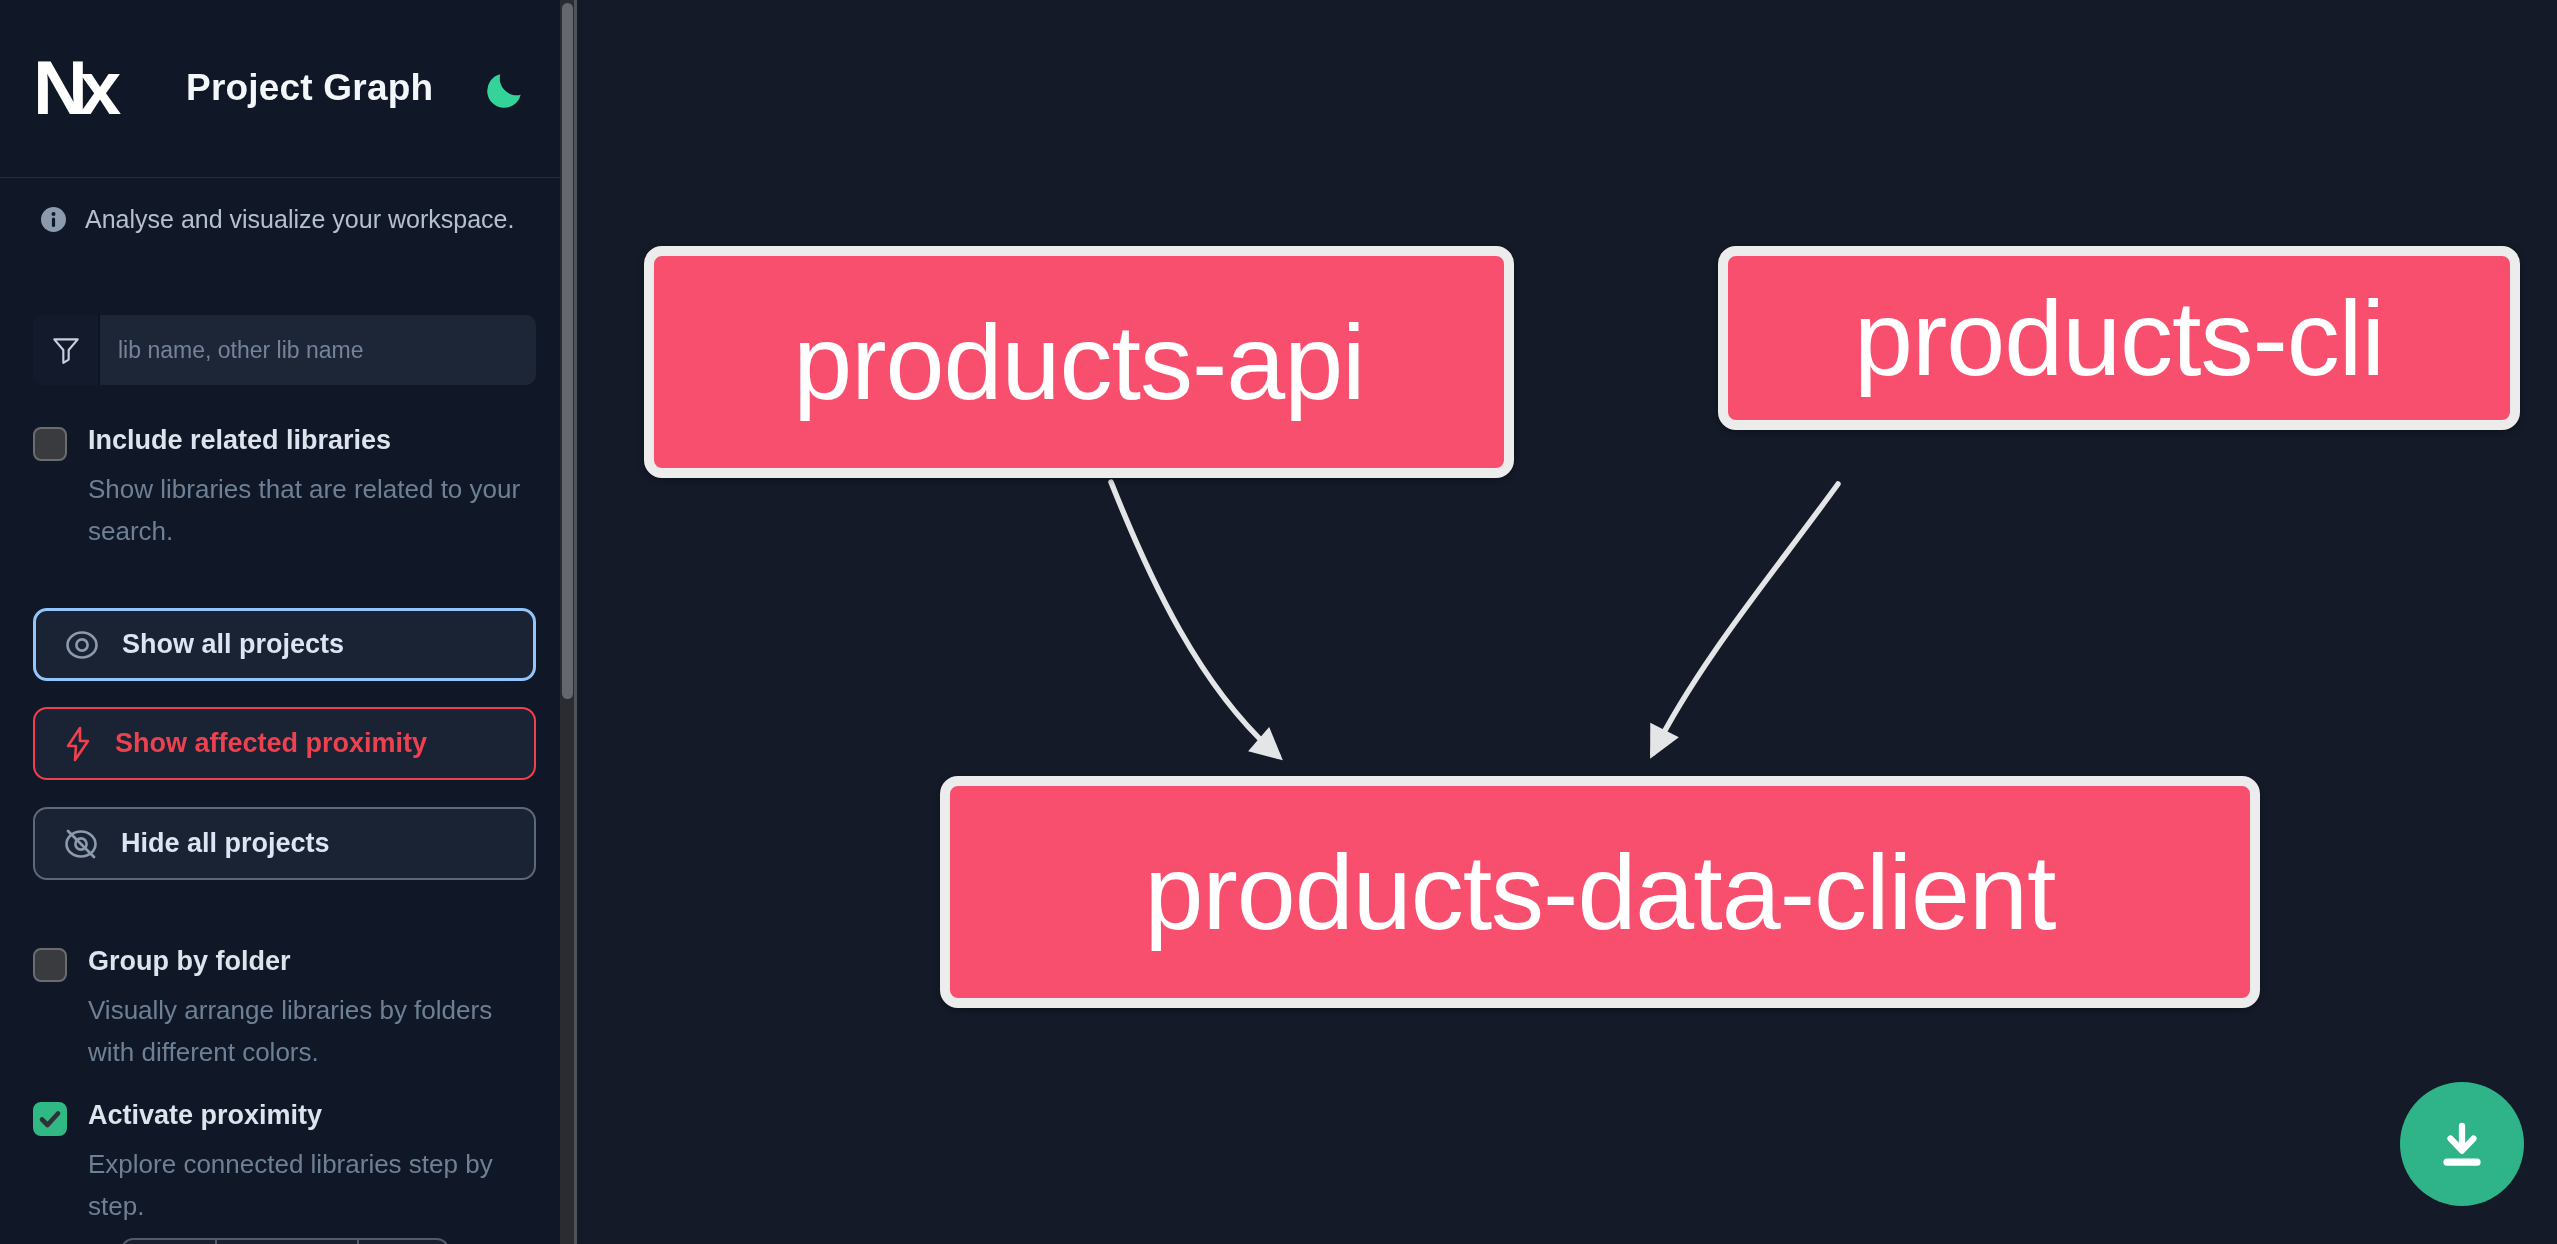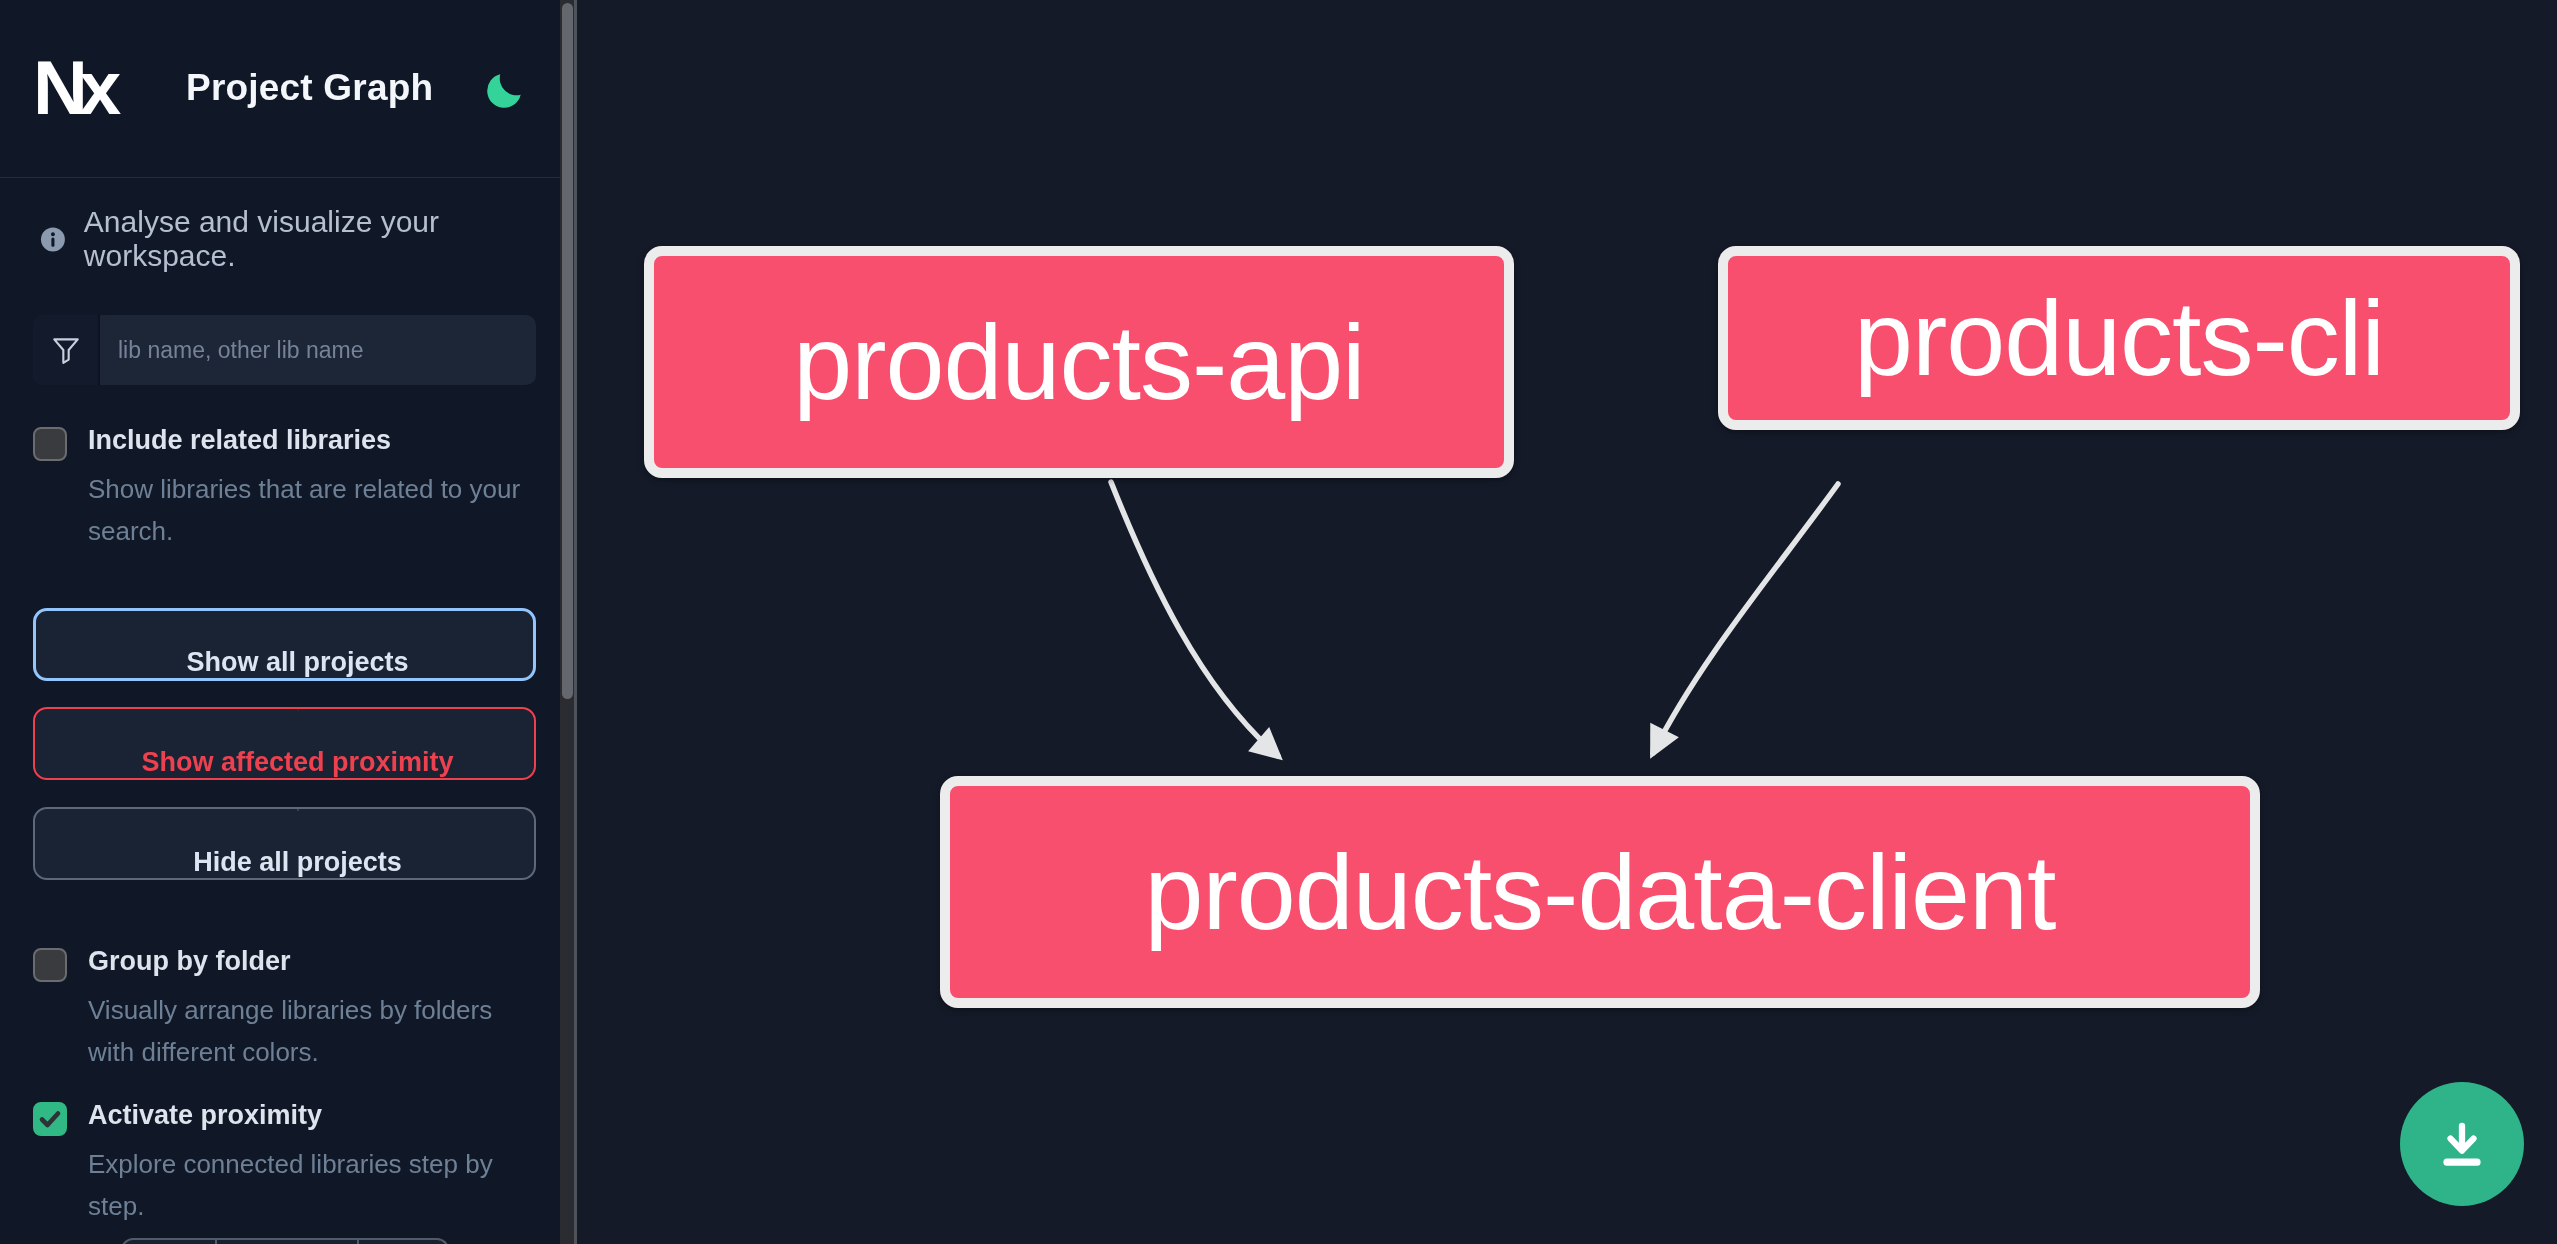--- a/index.html
+++ b/index.html
@@ -44,21 +44,21 @@
   .app-title {
     position: absolute; left: 186px; top: 67px;
     font-size: 37px; font-weight: 700; color: #f3f6fa; letter-spacing: 0.2px;
   }
   .theme-toggle { position: absolute; left: 481px; top: 70px; width: 44px; height: 44px; cursor: pointer; }
 
   .tagline-row {
     position: absolute; left: 40px; top: 205px;
     display: flex; align-items: center; gap: 18px;
   }
-  .tagline-text { font-size: 30px; color: #b4c0cf; }
+  .tagline-text { font-size: 25px; color: #b4c0cf; }
 
   .search {
     position: absolute; left: 33px; top: 315px;
     width: 503px; height: 70px;
     border-radius: 10px; overflow: hidden;
     display: flex; background: #1d2636;
   }
   .search-iconbox {
     width: 67px; flex: 0 0 67px;
     background: #131a2b;
@@ -85,27 +85,26 @@
   }
   .toggle-label { font-size: 27px; font-weight: 700; color: #dde4ee; }
   .toggle-desc {
     margin-top: 12px; width: 455px;
     font-size: 26px; line-height: 42px; color: #6e8096;
   }
 
   .btn {
     position: absolute; left: 33px;
     width: 503px; height: 73px;
-    display: flex; align-items: center; gap: 36px;
+    display: flex; align-items: center; gap: 20px;
     padding-left: 26px;
     border-radius: 14px;
     background: #1a2334;
     font-size: 27px; font-weight: 700; color: #dce6f2;
     cursor: pointer;
-    flex-direction: column;
   }
   .btn-blue { border: 3px solid #93c5fd; }
   .btn-red  { border: 2px solid #ee4150; color: #ee4150; }
   .btn-gray { border: 2px solid #5d6879; }
 
   .depth-control {
     position: absolute; left: 121px; top: 1238px;
     width: 328px; height: 40px;
     display: flex;
     border: 2px solid #505b6b; border-bottom: none;

